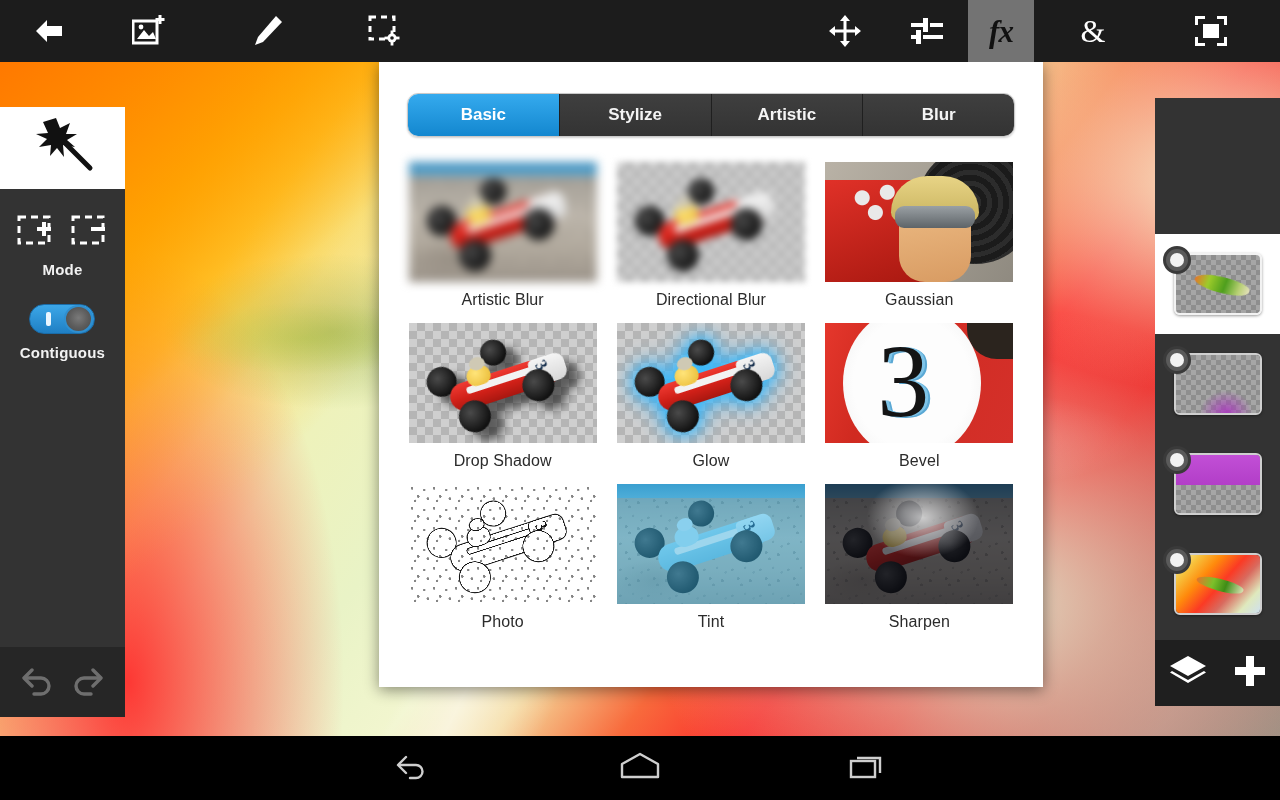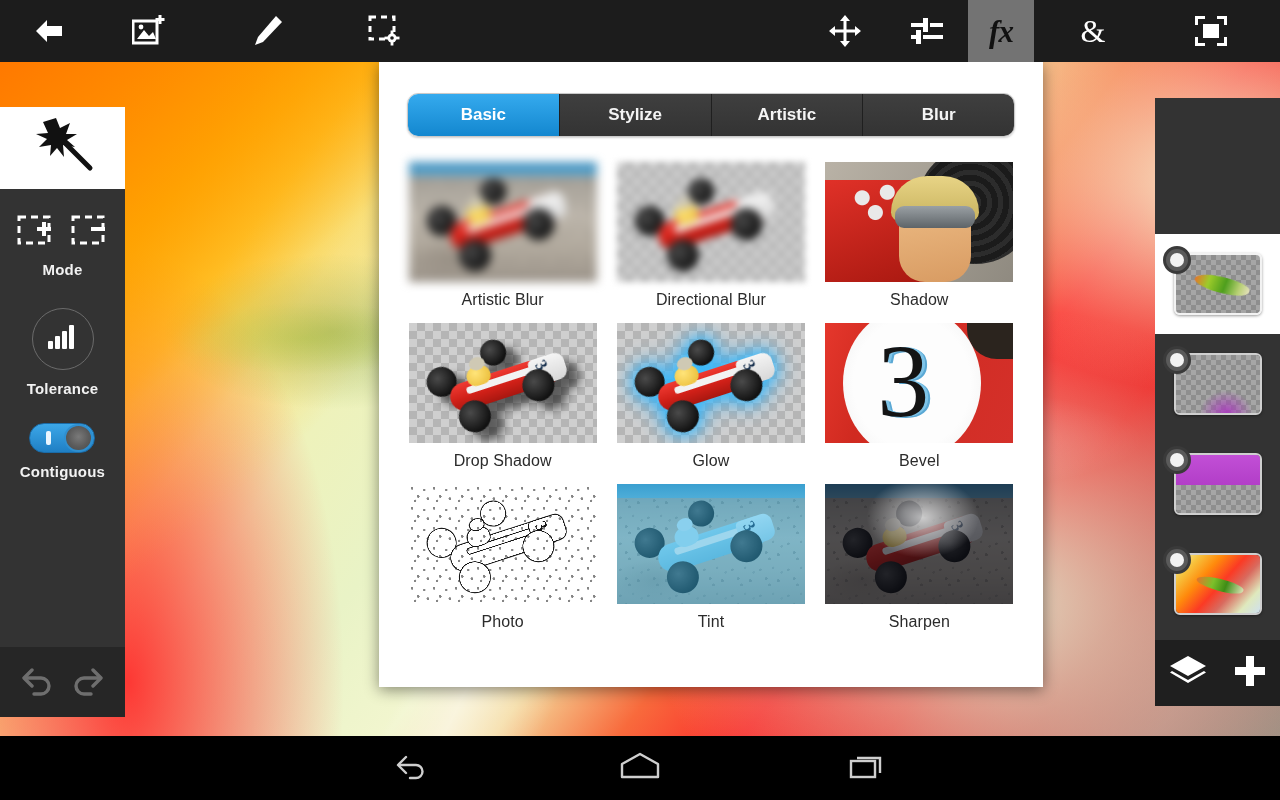--- a/index.html
+++ b/index.html
@@ -461,35 +461,20 @@
                 </g>
               <g fill="#fff">
                   <rect x="20" y="12" width="14" height="4"></rect>
                 </g>
             </svg>
           </span>
         </div>
         <div class="lp-label">Mode</div>
       </div>
 
-      <div class="lp-group" style="margin-top:30px;">
-        <div class="tolerance-circle">
-          <span>
-            <svg width="30" height="26" viewBox="0 0 30 26">
-              <g fill="#fff">
-                <rect x="0" y="17" width="5" height="8" rx="1"></rect>
-                <rect x="7" y="12" width="5" height="13" rx="1"></rect>
-                <rect x="14" y="7" width="5" height="18" rx="1"></rect>
-                <rect x="21" y="1" width="5" height="24" rx="1"></rect>
-              </g>
-            </svg>
-          </span>
-        </div>
-        <div class="lp-label">Tolerance</div>
-      </div>
 
       <div class="lp-group" style="margin-top:26px;">
         <div class="toggle">
           <div class="bar"></div>
           <div class="knob"></div>
         </div>
         <div class="lp-label">Contiguous</div>
       </div>
     </div>
 
@@ -561,21 +546,21 @@
       <div class="cell">
         <div class="thumb">
           <div class="sharp-bg"></div>
           <div class="sharp-tire"></div>
           <div class="sharp-red"></div>
           <div class="sharp-plugs"></div>
           <div class="sharp-face"></div>
           <div class="sharp-helmet"></div>
           <div class="sharp-goggle"></div>
         </div>
-        <div class="thumb-label">Shadow</div>
+        <div class="thumb-label">Gaussian</div>
       </div>
 
       <div class="cell">
         <div class="thumb fx-shadow">
           <div class="checker"></div>
           <div class="car">
               <div class="wheel w1"></div>
               <div class="wheel w2"></div>
             <div class="body"></div>
               <div class="stripe"></div>

